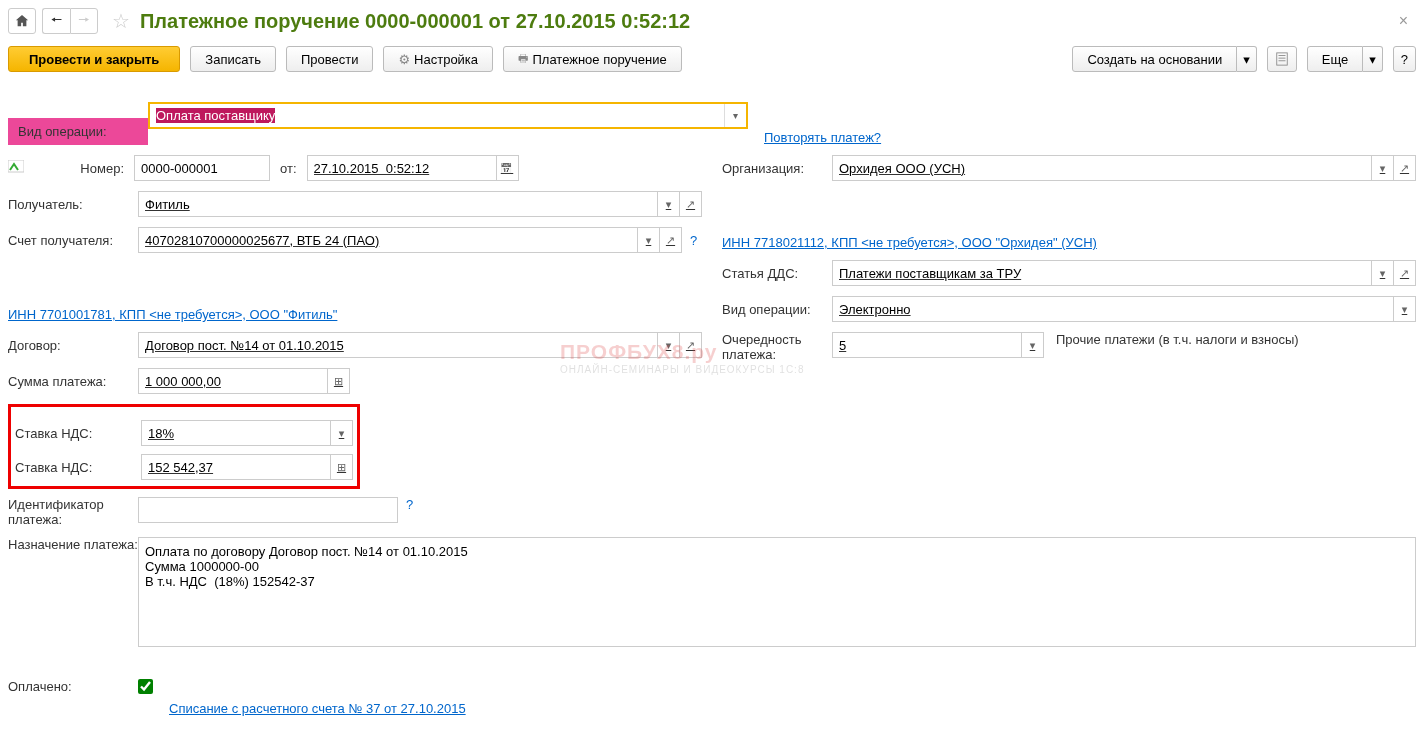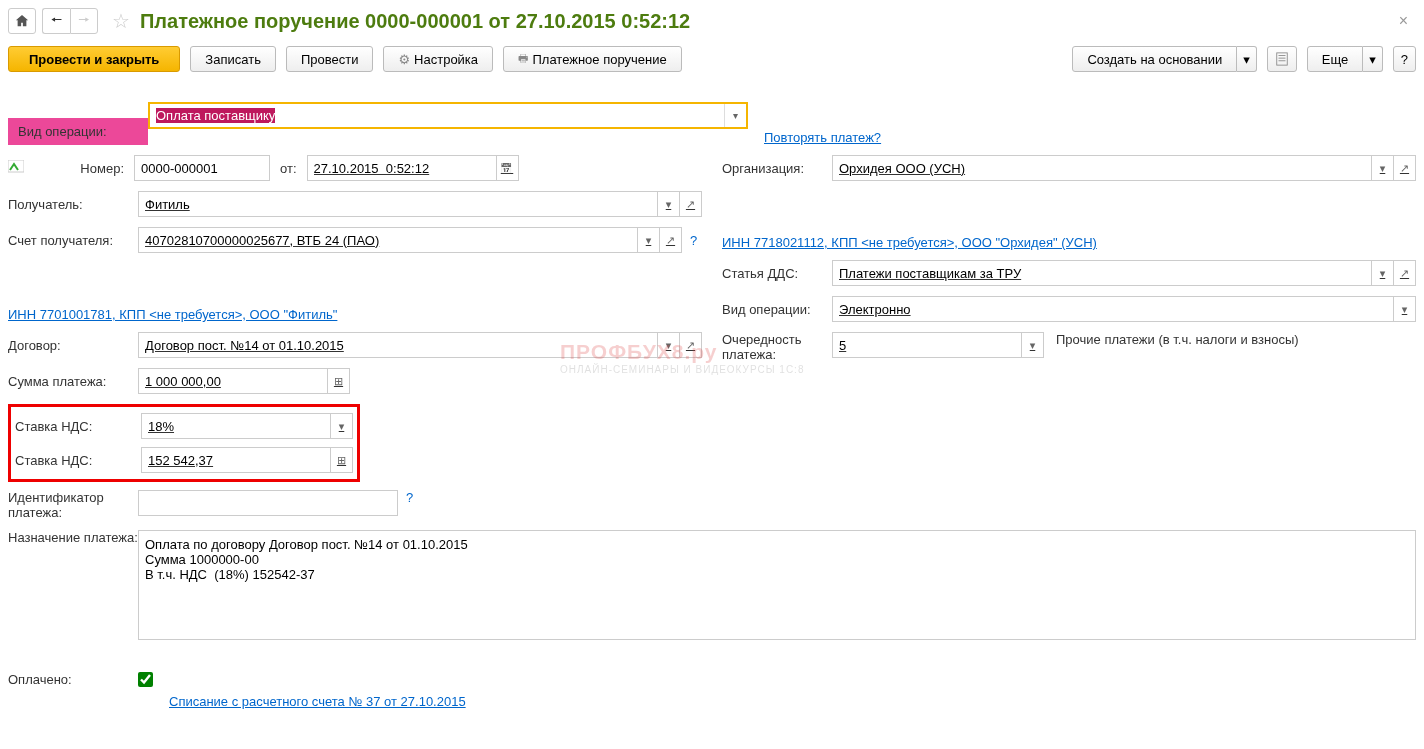--- a/index.html
+++ b/index.html
@@ -32,21 +32,21 @@
 .two-col { display: flex; gap: 20px; }
 .col { flex: 1; }
 .row { display: flex; align-items: center; margin-bottom: 10px; min-height: 26px; }
 .row .label { width: 130px; flex-shrink: 0; }
 .inp-group { display: flex; flex: 1; text-decoration: underline; }
 .inp { border: 1px solid #ccc; padding: 4px 6px; font-size: 13px; background: #fff; height: 26px; }
 .inp-flex { flex: 1; }
 .side-btn { width: 22px; height: 26px; border: 1px solid #ccc; border-left: none; background: #fff; display: flex; align-items: center; justify-content: center; cursor: pointer; font-size: 11px; color: #666; }
 .q-help { color: #0066cc; margin-left: 8px; cursor: pointer; }
 .small-lbl { font-size: 13px; color: #333; }
-.red-box { border: 3px solid #e00; padding: 6px 4px 2px 4px; margin-bottom: 8px; display: inline-block; }
+.red-box { border: 3px solid #e00; padding: 13px 4px 2px 4px; margin-bottom: 8px; display: inline-block; }
 .red-box .row { margin-bottom: 8px; }
 .red-box .row:last-child { margin-bottom: 4px; }
 .textarea { border: 1px solid #ccc; padding: 6px; font-size: 13px; width: 100%; height: 110px; resize: none; font-family: Arial; }
 .right-align-input { }
 .watermark { position: absolute; top: 340px; left: 560px; opacity: 0.25; pointer-events: none; }
 .watermark-main { color: #d44; font-size: 21px; font-weight: bold; letter-spacing: 1px; }
 .watermark-sub { color: #888; font-size: 10px; letter-spacing: 1px; }
 .calc-icon::before { content: "⊞"; font-size: 11px; }
 .cal-icon::before { content: "📅"; font-size: 10px; filter: grayscale(1); }
 .gear-ico::before { content: "⚙"; color: #888; }

